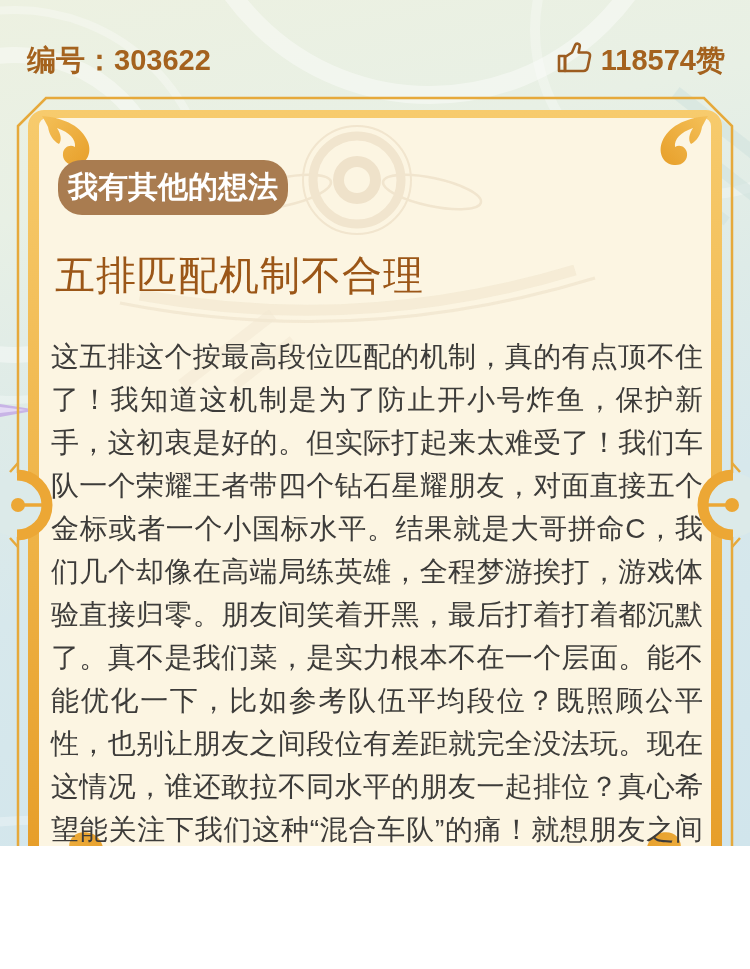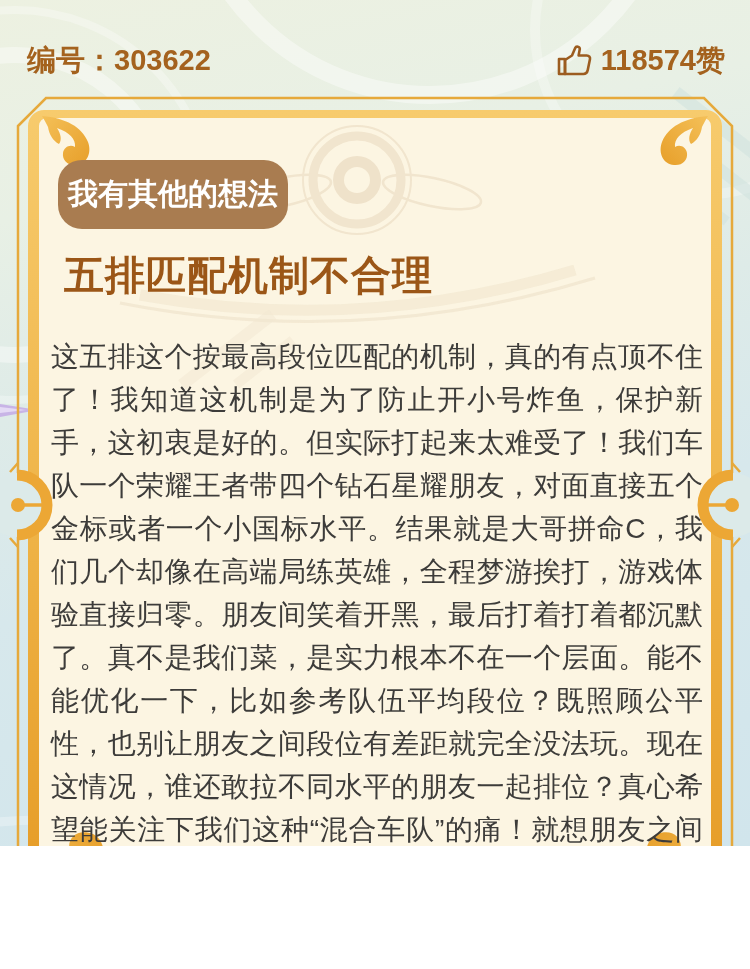--- a/index.html
+++ b/index.html
@@ -13,32 +13,32 @@
     background:linear-gradient(168deg,#EDF1E1 0%,#E8F0E5 22%,#DEEBE8 42%,#D7E8EC 62%,#D1E5EC 100%);
     overflow:hidden;
   }
   svg.layer{position:absolute;left:0;top:0;width:750px;height:969px;display:block;}
   
   .hdr{
     position:absolute;left:27px;right:25px;top:42px;height:38px;
     display:flex;justify-content:space-between;align-items:center;
     color:#A4621E;font-size:29px;font-weight:bold;z-index:3;
   }
-  .hdr .likes{display:flex;align-items:center;gap:9px;}
+  .hdr .likes{display:flex;gap:9px;}
   .hdr svg{display:block;}
   
   .badge{
     position:absolute;left:58px;top:160px;height:47px;
-    padding:11px 10px;border-radius:24px;background:#A97C50;
+    padding:4px 10px;border-radius:24px;background:#A97C50;
     color:#FFFFFF;font-size:30px;font-weight:bold;letter-spacing:0px;
     display:flex;align-items:center;z-index:3;
   }
   .title{
-    position:absolute;left:64px;top:248px;
-    color:#9B5617;font-size:40px;font-weight:bold;letter-spacing:1px;z-index:3;
+    position:absolute;left:55px;top:248px;
+    color:#9B5617;font-size:40px;font-weight:normal;letter-spacing:1px;z-index:3;
   }
   .bodytext{
     position:absolute;left:51px;top:335px;width:652px;
     color:#3D3C3A;font-size:28px;line-height:43px;font-weight:500;
     text-align:justify;z-index:3;
   }
 </style>
 </head>
 <body>
 

